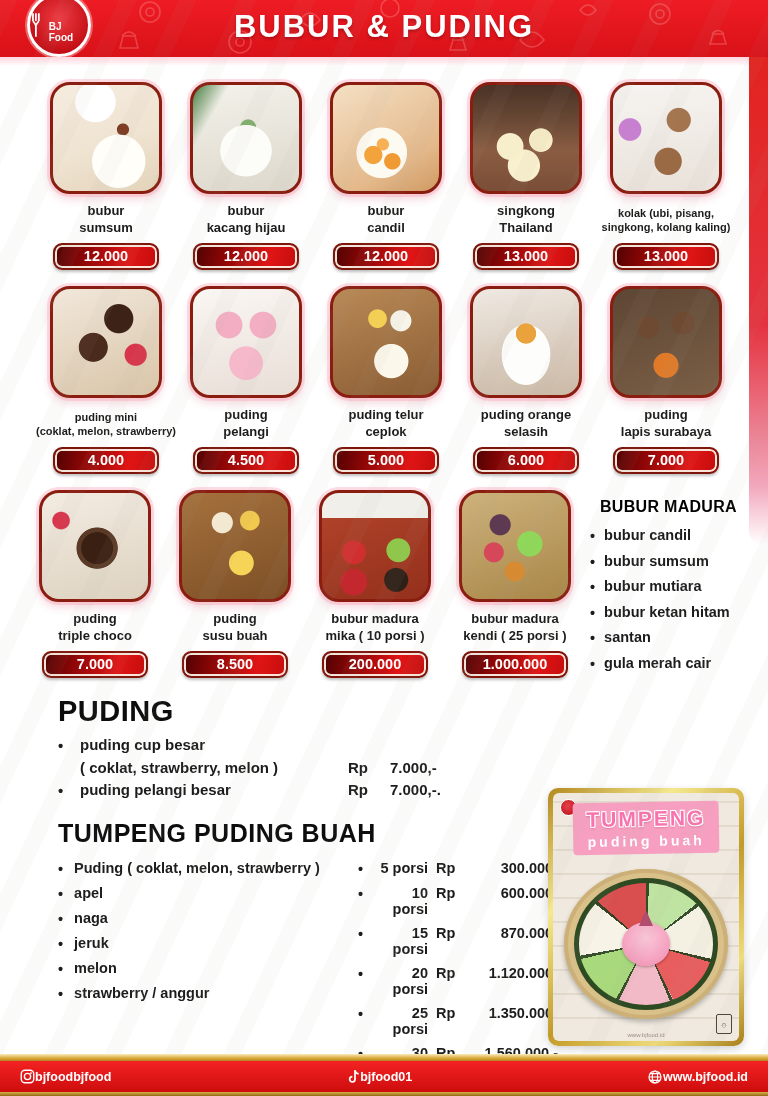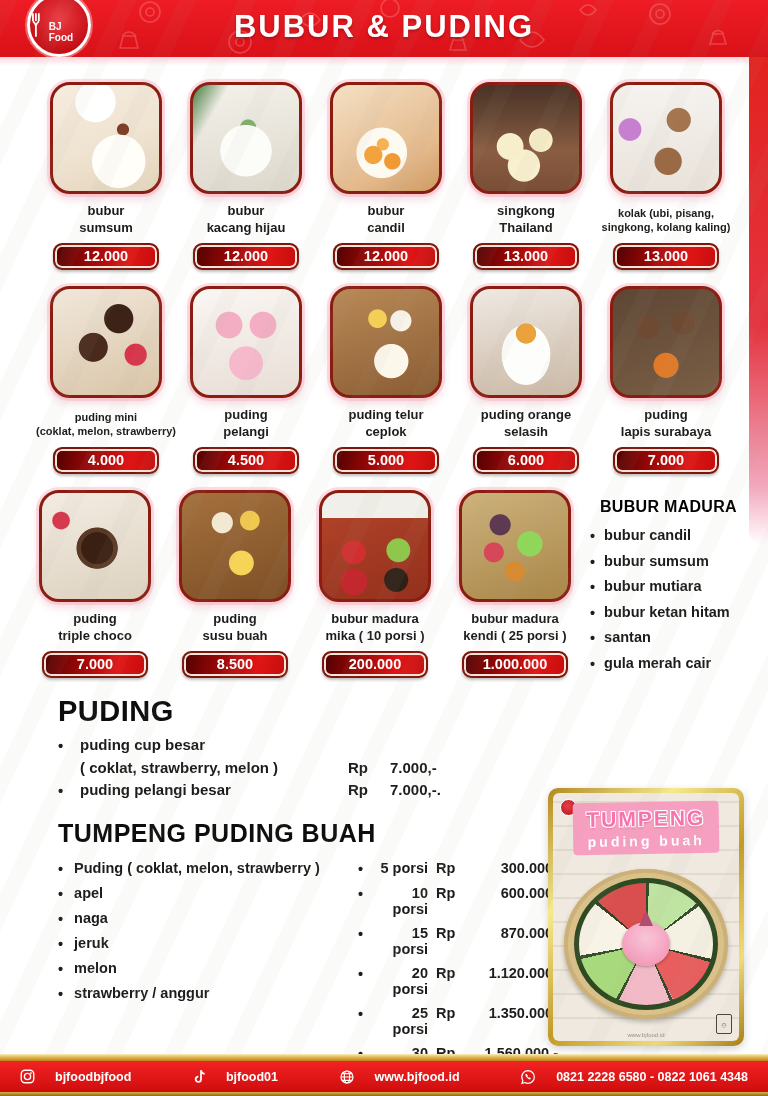--- a/index.html
+++ b/index.html
@@ -97,21 +97,21 @@
   .cake:after{content:"";position:absolute;left:50%;top:-12px;transform:translateX(-50%);
     border-left:7px solid transparent;border-right:7px solid transparent;border-bottom:16px solid #b2486e;}
   .tcard-url{position:absolute;bottom:3px;left:0;right:0;text-align:center;font-size:6px;color:#9a8f85;}
   .halal{position:absolute;bottom:7px;right:7px;width:16px;height:20px;border:1px solid #4a4438;border-radius:2px;
     background:#efe9df;display:flex;align-items:center;justify-content:center;font-size:9px;color:#4a4438;}
   
   .footer{position:absolute;left:0;right:0;bottom:0;}
   .gold-top{height:7px;background:linear-gradient(180deg,#f9ecba 0%,#dcae42 55%,#b9831a 100%);}
   .foot-bar{height:31px;background:linear-gradient(180deg,#f32222 0%,#ce0d0d 100%);
     display:flex;align-items:center;justify-content:space-between;padding:0 20px;}
-  .fgroup{display:flex;align-items:center;gap:20px;color:#fff;font-size:12.5px;font-weight:bold;}
+  .fgroup{display:flex;align-items:center;gap:0;color:#fff;font-size:12.5px;font-weight:bold;}
   .ficon{display:flex;align-items:center;justify-content:center;}
   .gold-bottom{height:4px;background:linear-gradient(180deg,#d9b14a 0%,#8f6a12 100%);}
 </style>
 </head>
 <body>
 
 <div class="page">
 
   <div class="banner">
     <svg class="pattern" width="768" height="57" viewBox="0 0 768 57" fill="none" stroke="#ff9e9e" stroke-width="1.6">
@@ -398,26 +398,17 @@
       <div class="fgroup">
         <span class="ficon">
           <svg width="16" height="16" viewBox="0 0 24 24" fill="none" stroke="#fff" stroke-width="1.8">
             <circle cx="12" cy="12" r="9"></circle>
               <ellipse cx="12" cy="12" rx="4" ry="9"></ellipse>
               <path d="M3 12h18M4.6 7h14.8M4.6 17h14.8"></path>
           </svg>
         </span>
         <span>www.bjfood.id</span>
       </div>
-      <div class="fgroup">
-        <span class="ficon">
-          <svg width="16" height="16" viewBox="0 0 24 24" fill="none">
-            <path d="M12 2.5a9.5 9.5 0 0 1 0 19 9.6 9.6 0 0 1-4.6-1.2L3 21.5l1.3-4.2A9.5 9.5 0 0 1 12 2.5z" stroke="#fff" stroke-width="1.8"></path>
-            <path d="M8.6 7.6c-.9.9-.9 2.6 1.6 5.2s4.3 3.4 5.2 2.5l1-1-2.1-2.1-1 .8c-.6-.3-2-1.7-2.3-2.3l.8-1-2.1-2.1z" fill="#fff"></path>
-          </svg>
-        </span>
-        <span>0821 2228 6580   -   0822 1061  4348</span>
-      </div>
     </div>
     <div class="gold-bottom"></div>
   </div>
 
 </div>
 
 </body></html>

